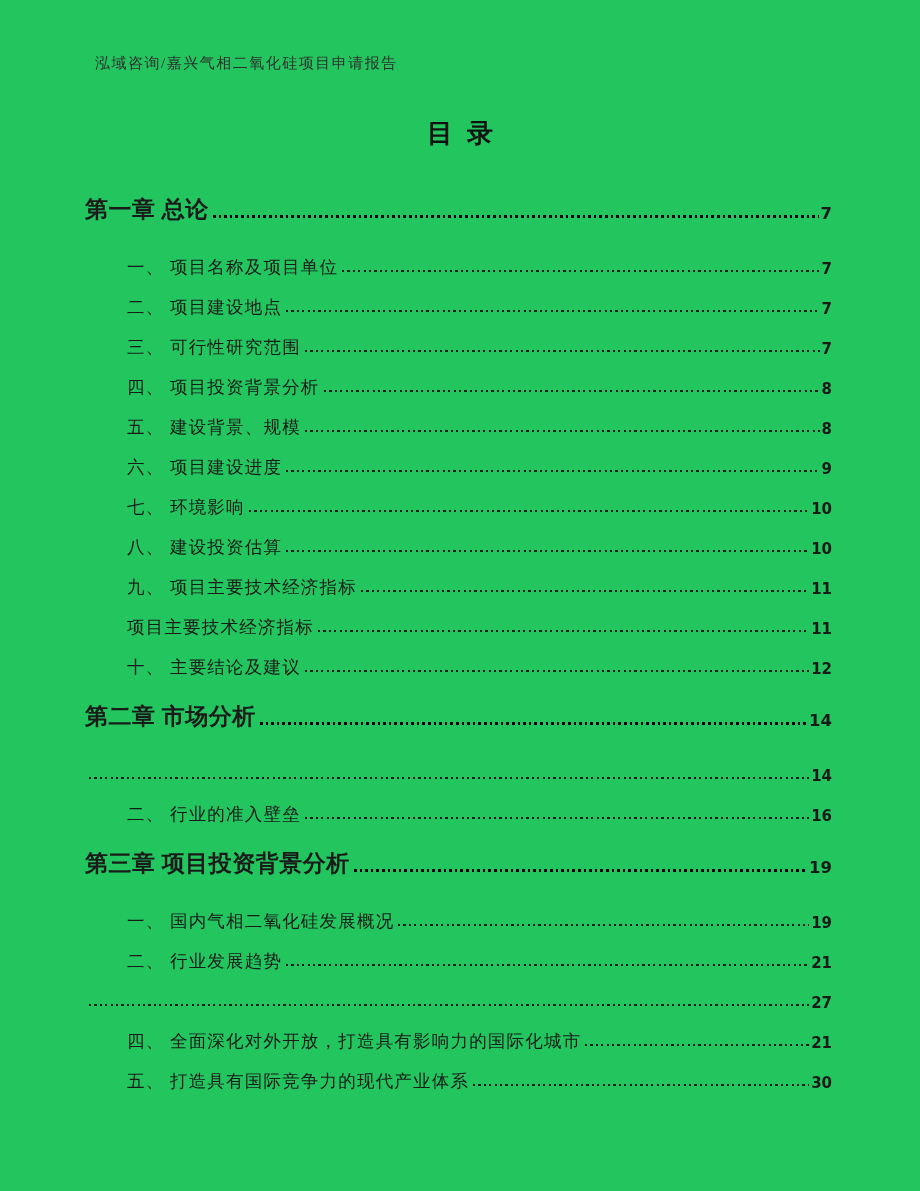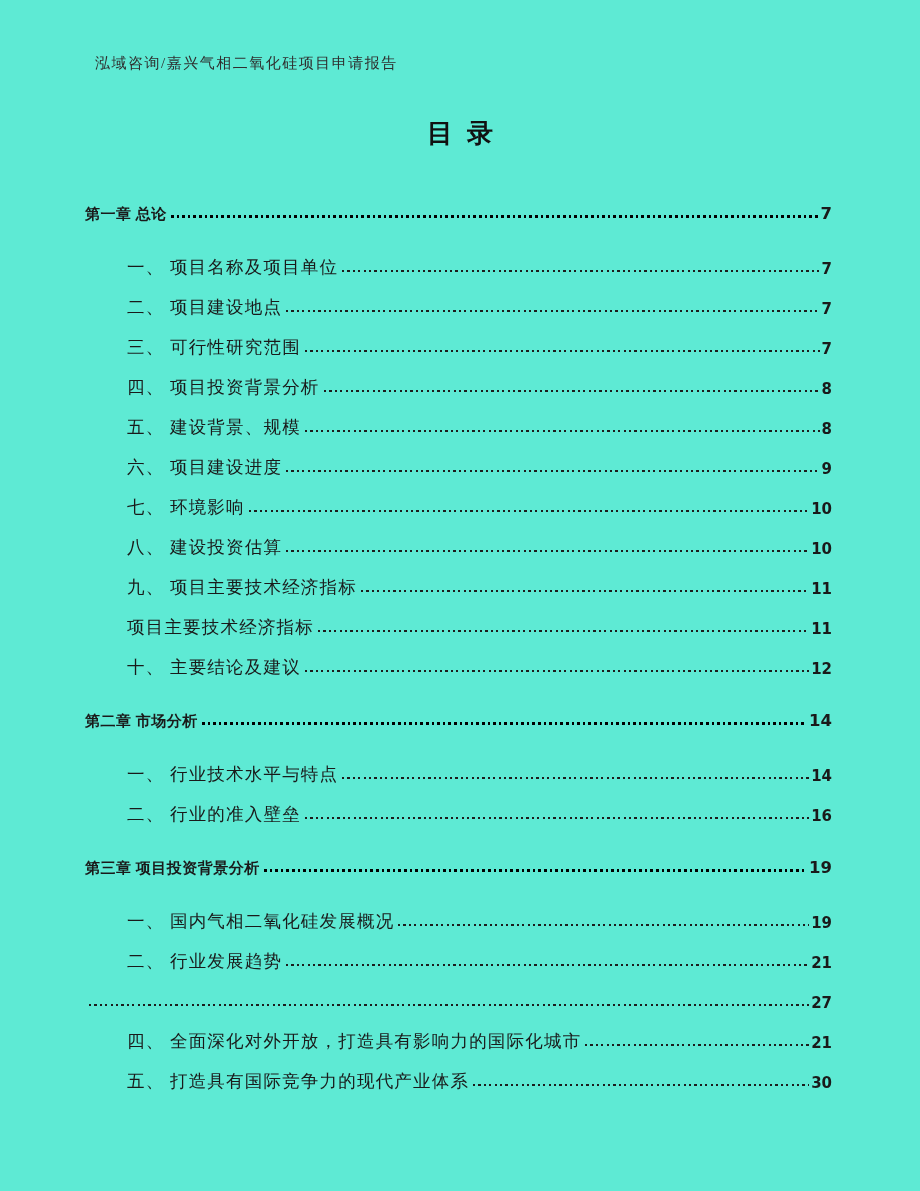--- a/index.html
+++ b/index.html
@@ -6,21 +6,21 @@
   body {
     width: 920px; height: 1191px;
     background: #ffffff;
     font-family: "Liberation Serif", "DejaVu Serif", serif;
     color: #1a1a1a;
     overflow: hidden;
   }
   .page {
     position: relative;
     width: 920px; height: 1191px;
-    background: #5eead4;
+    background: #22c55e;
   }
   .doc-header {
     position: absolute;
     left: 95px; top: 54px;
     font-size: 15px;
     letter-spacing: 1.5px;
     color: #2f2f2f;
   }
   .doc-title {
     position: absolute;
@@ -49,21 +49,21 @@
     margin-bottom: 14px;
     font-weight: 700;
   }
   .toc-label {
     white-space: nowrap;
     font-size: 17.5px;
     letter-spacing: 1.2px;
     line-height: 1.15;
   }
   .chapter .toc-label {
-    font-size: 15px;
+    font-size: 23px;
     letter-spacing: 0.5px;
   }
   .toc-leader {
     flex: 1 1 auto;
     min-width: 18px;
     height: 2.4px;
     margin: 0 2px 5px 4px;
     background-image: repeating-linear-gradient(90deg, #1c1c1c 0 2.2px, transparent 2.2px 5.4px);
   }
   .chapter .toc-leader {
@@ -166,21 +166,20 @@
     <span class="toc-page">12</span>
   </div>
 
   <div class="toc-row chapter">
     <span class="toc-label">第二章 市场分析</span>
     <span class="toc-leader"></span>
     <span class="toc-page">14</span>
   </div>
 
   <div class="toc-row item">
-    <span class="toc-label">一、 行业技术水平与特点</span>
     <span class="toc-leader"></span>
     <span class="toc-page">14</span>
   </div>
 
   <div class="toc-row item">
     <span class="toc-label">二、 行业的准入壁垒</span>
     <span class="toc-leader"></span>
     <span class="toc-page">16</span>
   </div>
 

